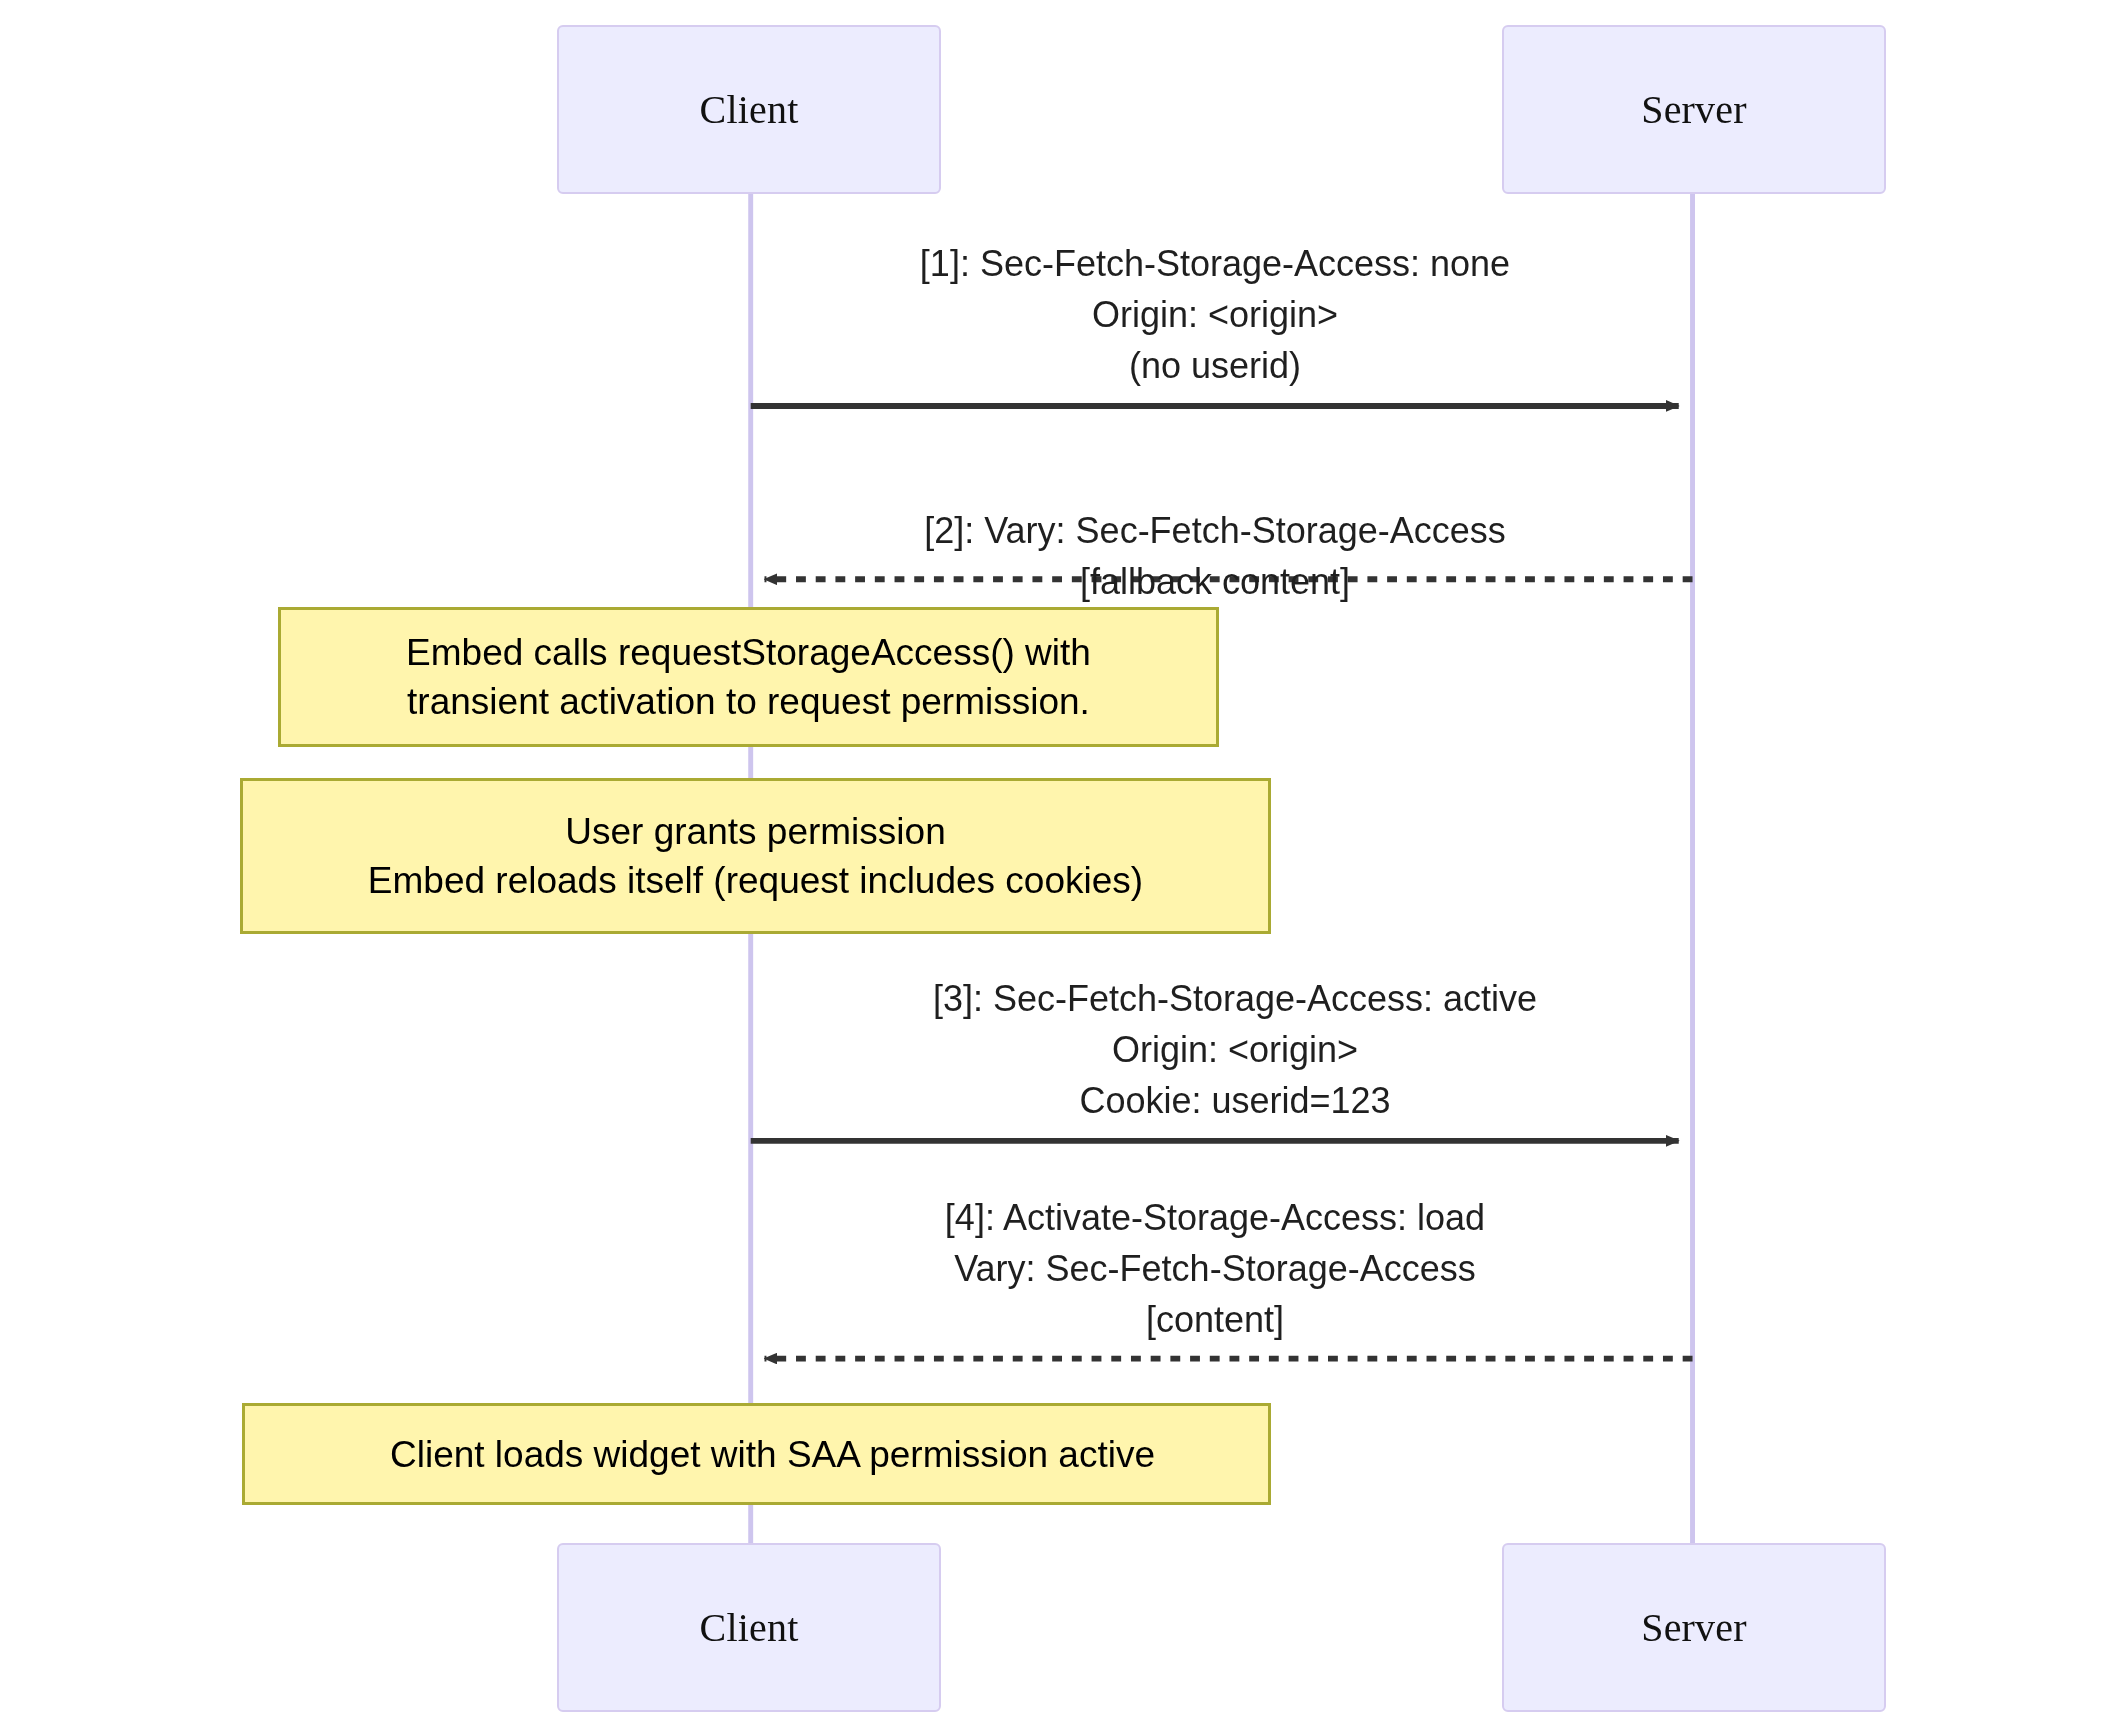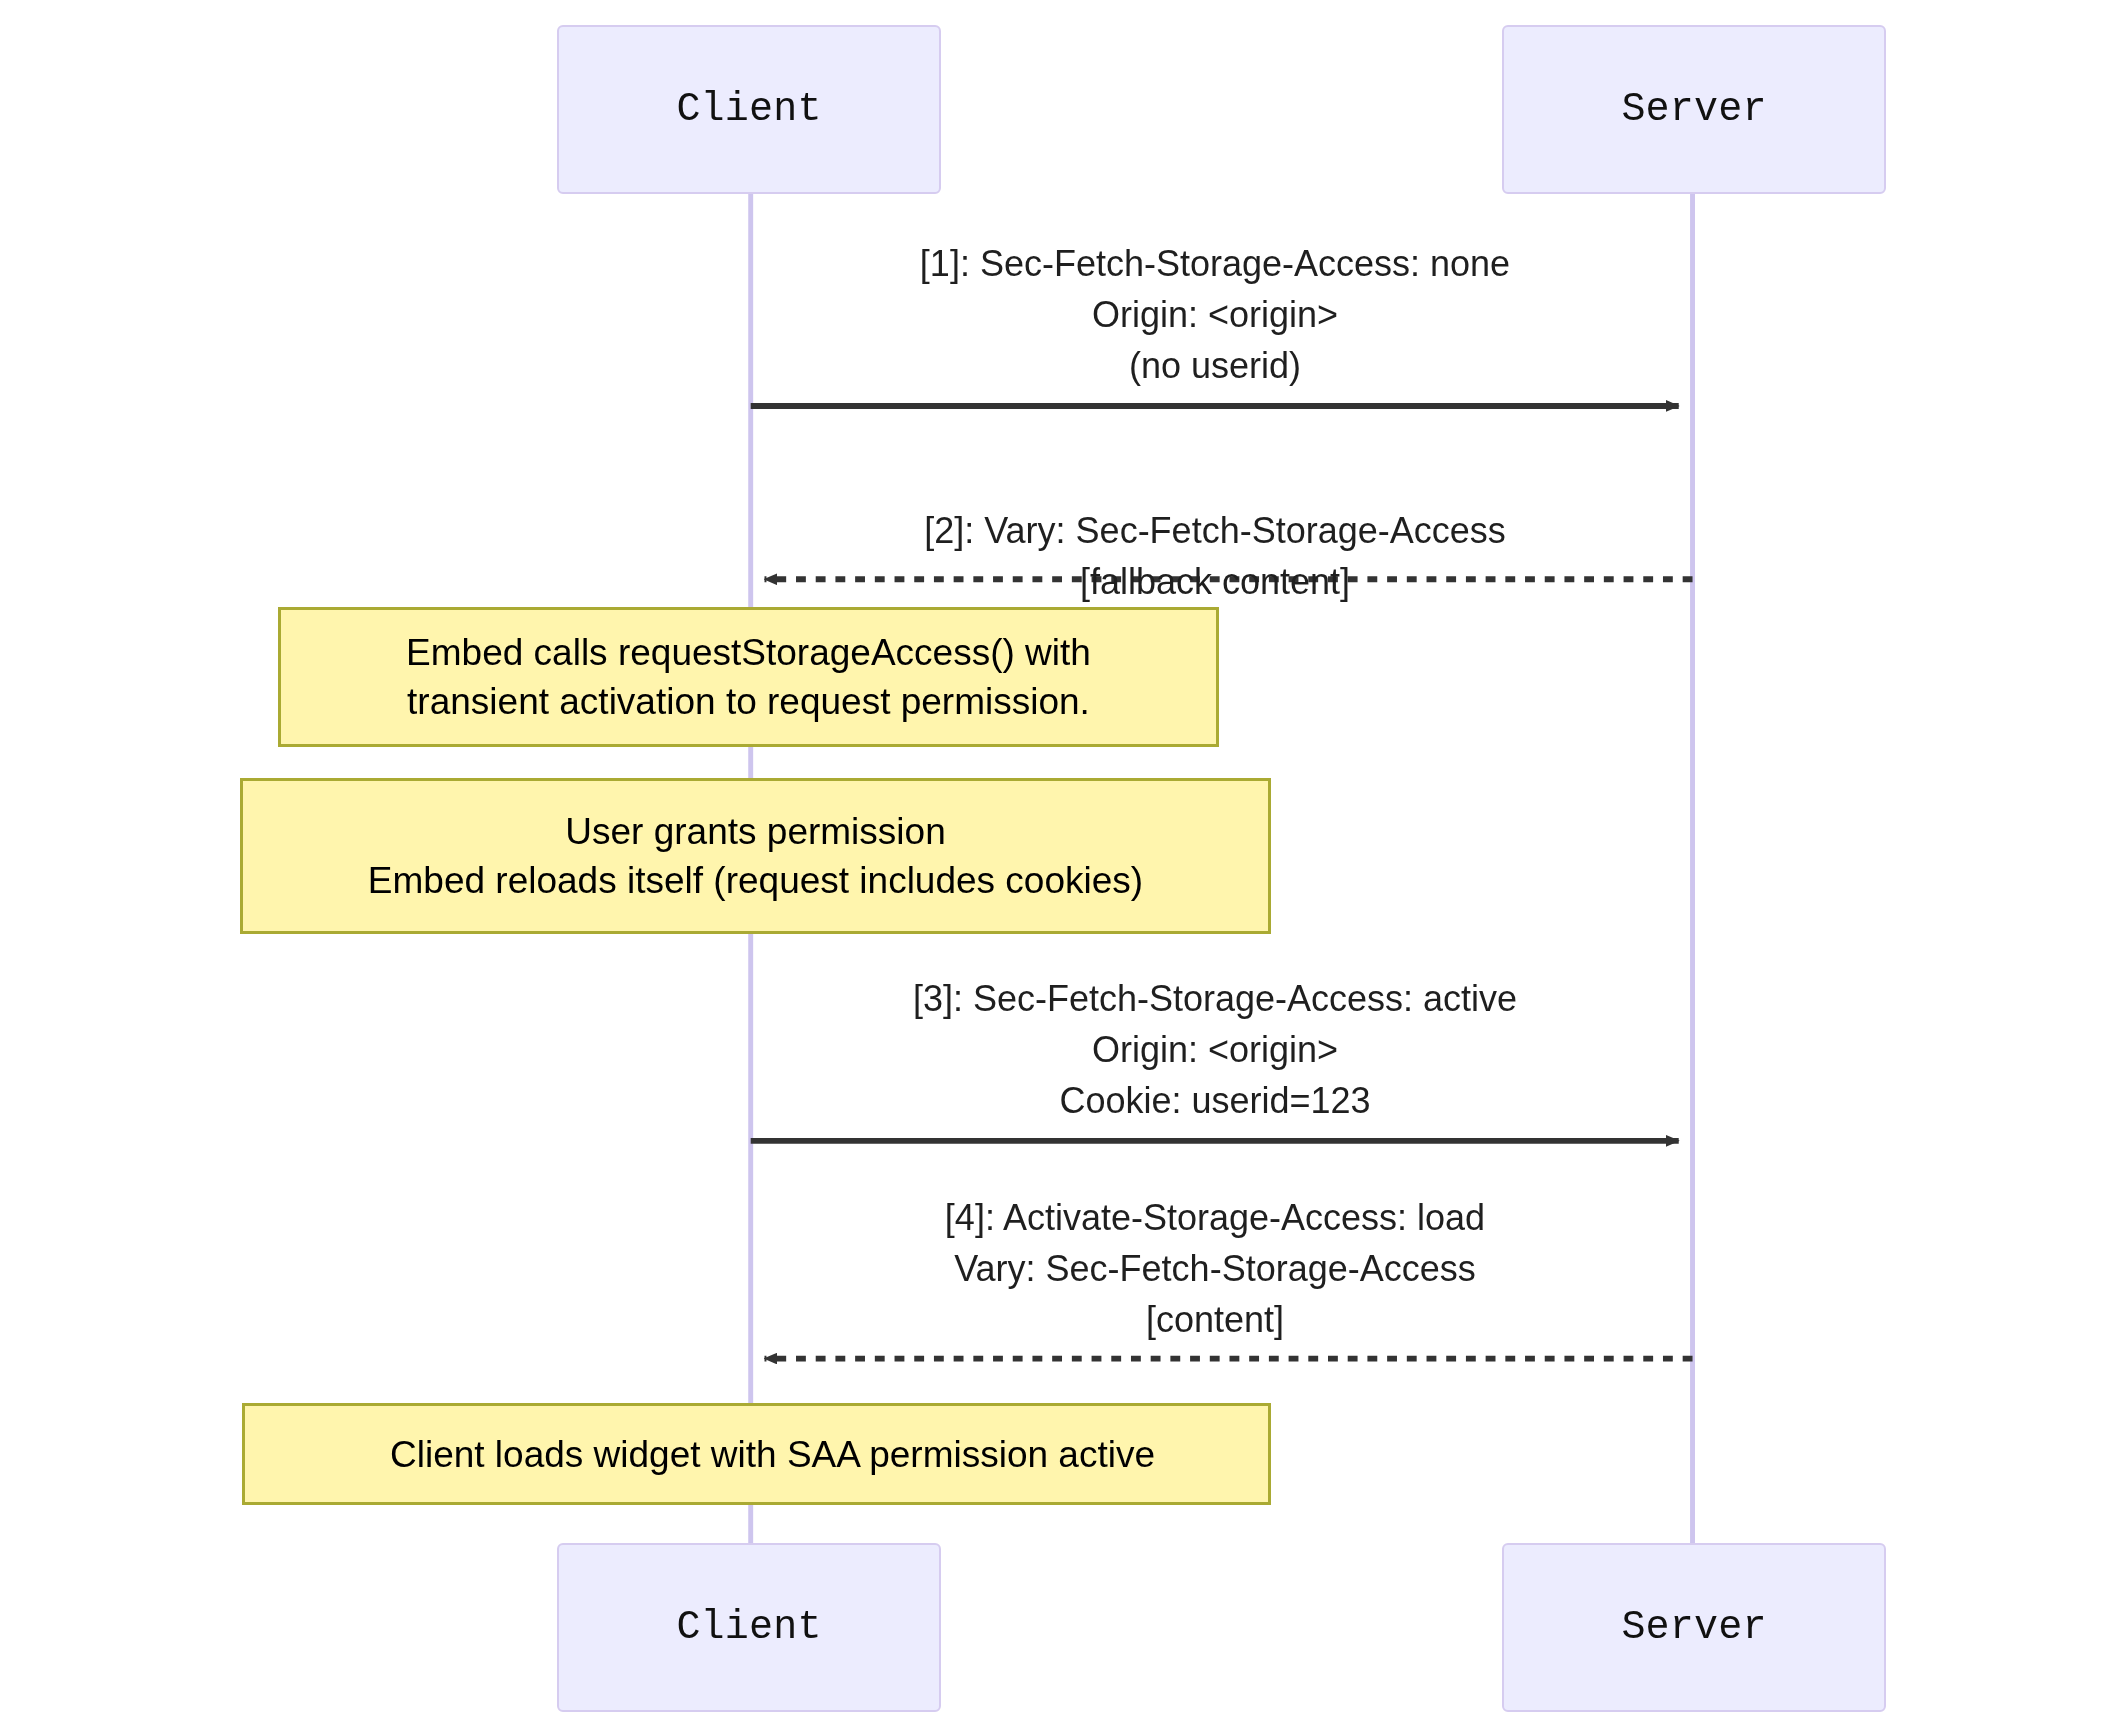--- a/index.html
+++ b/index.html
@@ -32,21 +32,21 @@
     border: 2px solid #d6ccf0;
     border-radius: 5.9px;
     display: flex;
     align-items: center;
     justify-content: center;
     box-sizing: border-box;
   }
   .participant-label {
     font-size: 40px;
     color: #111111;
-    font-family: Liberation Mono, monospace;
+    font-family: Liberation Serif, serif;
     letter-spacing: 0.2px;
   }
   .note-box {
     position: absolute;
     background: #fff5ad;
     border: 3px solid #aaaa33;
     box-sizing: border-box;
     display: flex;
     flex-direction: column;
     align-items: center;
@@ -122,21 +122,21 @@
   <div class="note-box" style="left:278px; top:607px; width:941px; height:140px;">
     <span class="note-line">Embed calls requestStorageAccess() with</span>
     <span class="note-line">transient activation to request permission.</span>
   </div>
 
   <div class="note-box" style="left:240px; top:778px; width:1031px; height:156px;">
     <span class="note-line">User grants permission</span>
     <span class="note-line">Embed reloads itself (request includes cookies)</span>
   </div>
 
-  <div class="msg-label" style="left:751px; top:973px; width:928px;">
+  <div class="msg-label" style="left:771px; top:973px; width:928px;">
     <span class="msg-line">[3]: Sec-Fetch-Storage-Access: active</span>
     <span class="msg-line">Origin: &lt;origin&gt;</span>
     <span class="msg-line">Cookie: userid=123</span>
   </div>
 
   <div class="msg-label" style="left:751px; top:1192px; width:928px;">
     <span class="msg-line">[4]: Activate-Storage-Access: load</span>
     <span class="msg-line">Vary: Sec-Fetch-Storage-Access</span>
     <span class="msg-line">[content]</span>
   </div>

